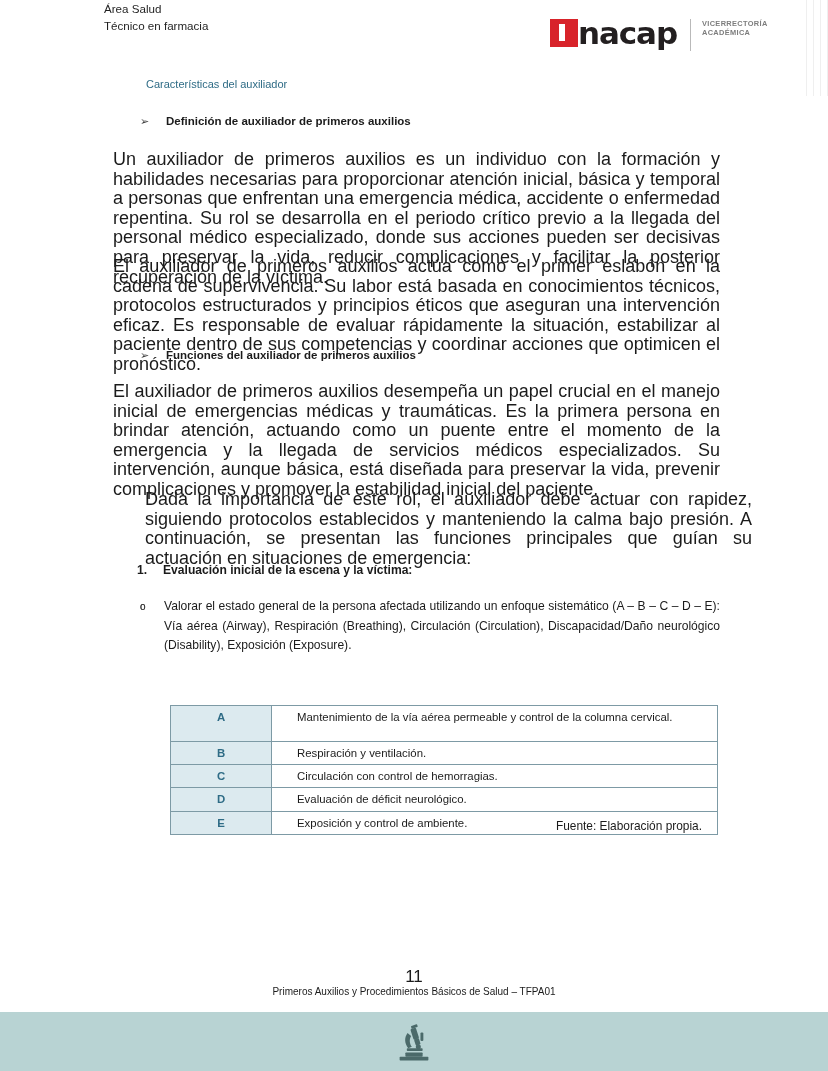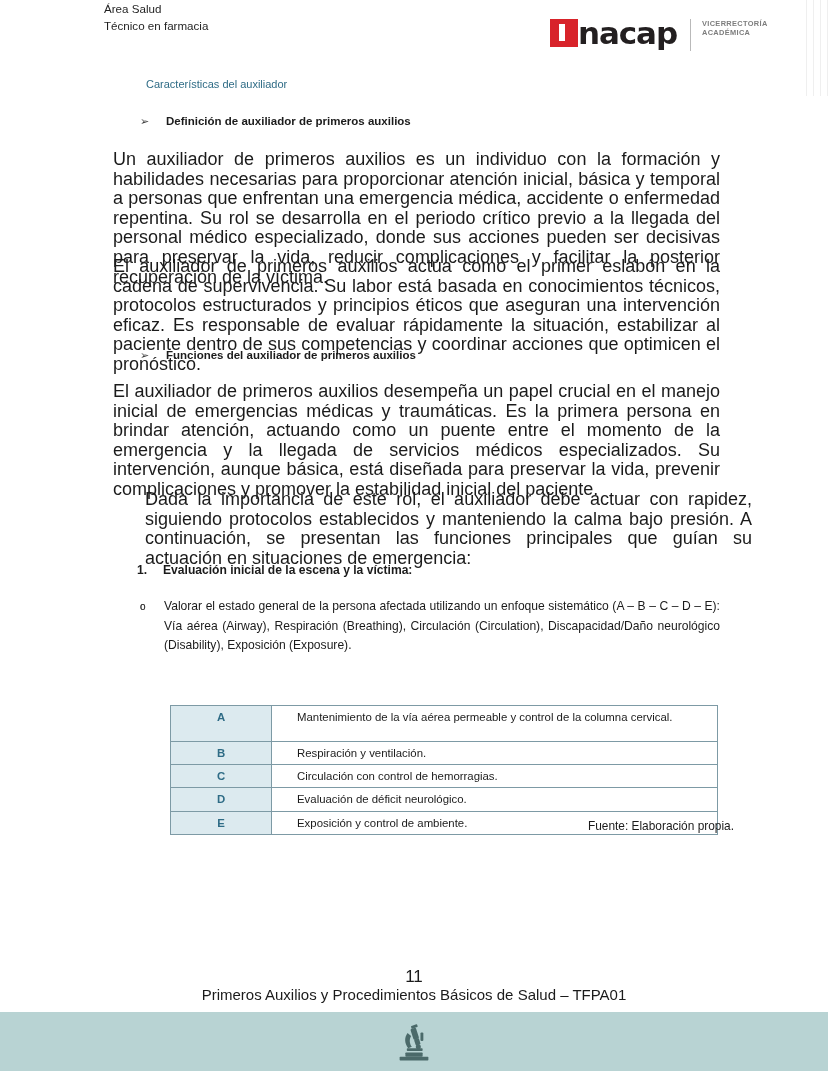--- a/index.html
+++ b/index.html
@@ -98,32 +98,32 @@
   .abcde-table td.letter {
     width:101px; background:#dceaef; text-align:center;
     font-weight:bold; color:#2f6c86; padding:2px 0 2px 0;
   }
   .abcde-table td.desc {
     padding:2px 7px 2px 25px; text-align:justify;
   }
   .abcde-table tr.tall td { height:36px; }
 
   .fuente {
-    position:absolute; left:186px; top:819px; width:548px;
+    position:absolute; left:154px; top:819px; width:548px;
     text-align:right; font-size:11.9px; color:#1b1b1b;
   }
 
   
   .page-number {
     position:absolute; left:0; top:967px; width:828px;
     text-align:center; font-size:17px; color:#1b1b1b;
   }
   .footer-text {
     position:absolute; left:0; top:986px; width:828px;
-    text-align:center; font-size:15px; color:#1b1b1b;
+    text-align:center; font-size:10px; color:#1b1b1b;
   }
 
   .bottom-band {
     position:absolute; left:0; top:1012px; width:828px; height:59px;
     background:#b8d3d3;
   }
   .microscope {
     position:absolute; left:50%; top:1018px; transform:translateX(-50%);
     width:46px; height:46px;
   }

